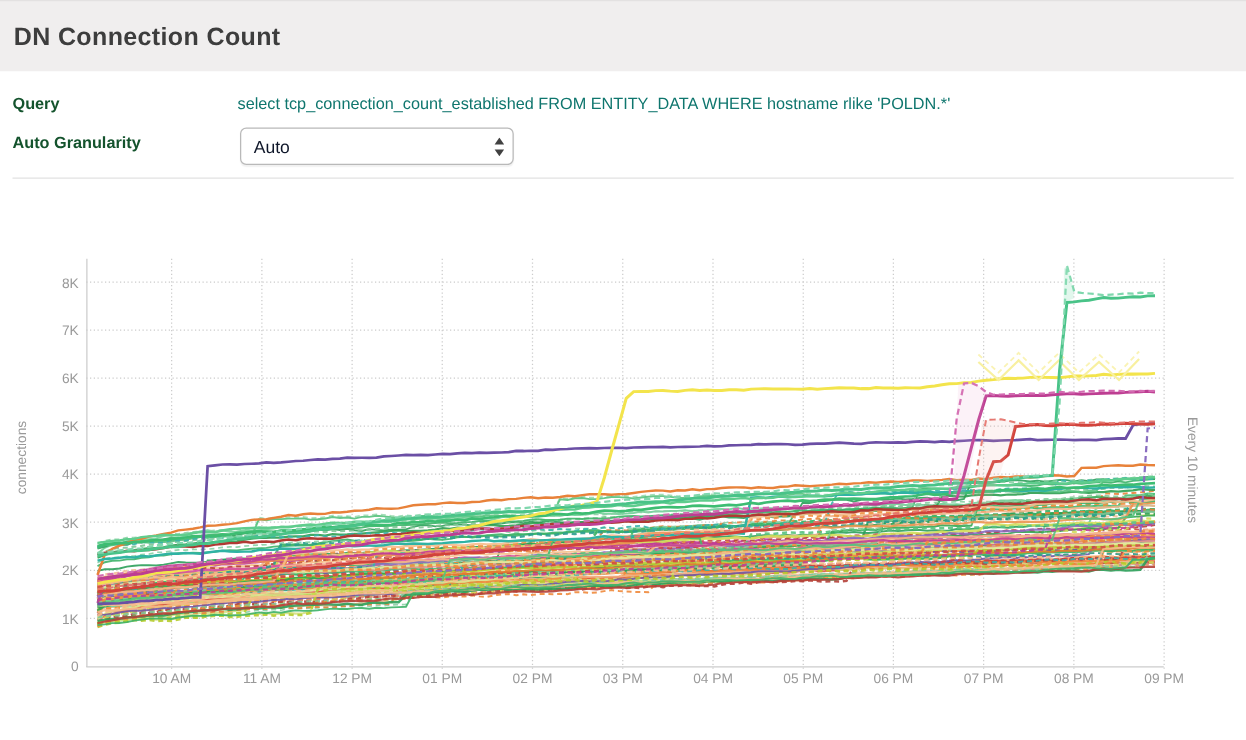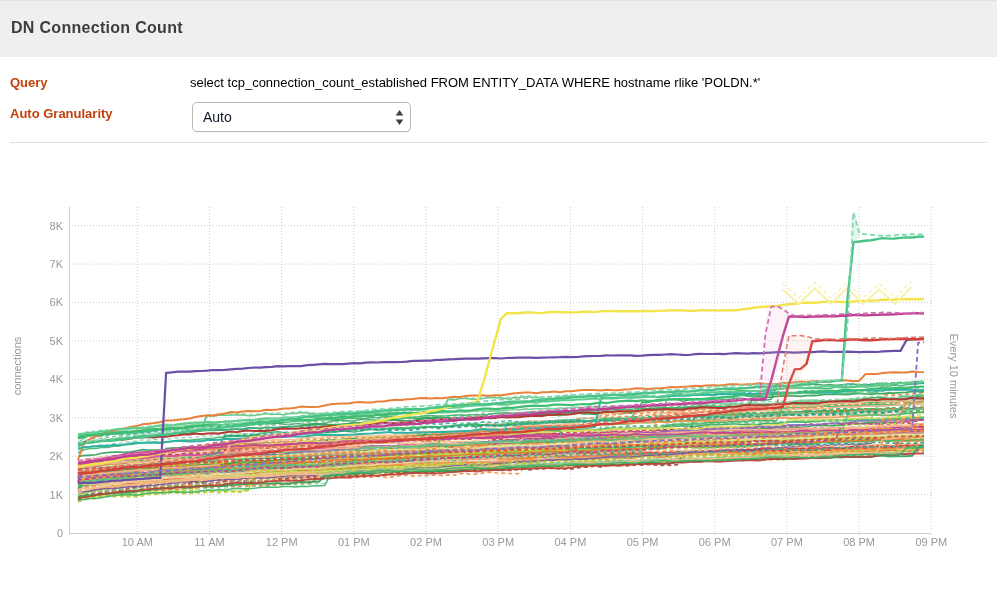--- a/index.html
+++ b/index.html
@@ -1,18 +1,18 @@
 <!DOCTYPE html>
 <html><head><meta charset="utf-8"><style>
 *{margin:0;padding:0;box-sizing:border-box}
 body{width:997px;height:592px;background:#fff;font-family:"Liberation Sans",sans-serif;position:relative;overflow:hidden}
 .hdr{position:absolute;top:0;left:0;width:997px;height:57px;background:#f0eeee;border-top:1px solid #e3e1e1}
-.hdr h1{font-size:16px;font-weight:bold;color:#3d3d3d;position:absolute;left:11px;top:18px;letter-spacing:0.3px}
-.lbl{position:absolute;left:10px;font-size:13px;font-weight:bold;color:#c2410c}
-.qtext{position:absolute;left:190px;top:75px;font-size:13px;color:#000000}
+.hdr h1{font-size:20px;font-weight:bold;color:#3d3d3d;position:absolute;left:11px;top:18px;letter-spacing:0.3px}
+.lbl{position:absolute;left:10px;font-size:13px;font-weight:bold;color:#14532d}
+.qtext{position:absolute;left:190px;top:75px;font-size:13px;color:#0f766e}
 .sel{position:absolute;left:192px;top:102px;width:219px;height:30px;background:#fff;border:1px solid #b9b9b9;border-radius:5px;box-shadow:0 1px 1px rgba(0,0,0,0.06)}
 .sel span{position:absolute;left:10px;top:6px;font-size:14px;color:#0f172a}
 .divider{position:absolute;top:142px;left:10px;width:977px;border-top:1px solid #e2e2e2}
 </style></head>
 <body>
 <div class="hdr">
     <h1>DN Connection Count</h1>
   </div>
 <div class="lbl" style="top:75px">Query</div>
 <div class="qtext">select tcp_connection_count_established FROM ENTITY_DATA WHERE hostname rlike 'POLDN.*'</div>

